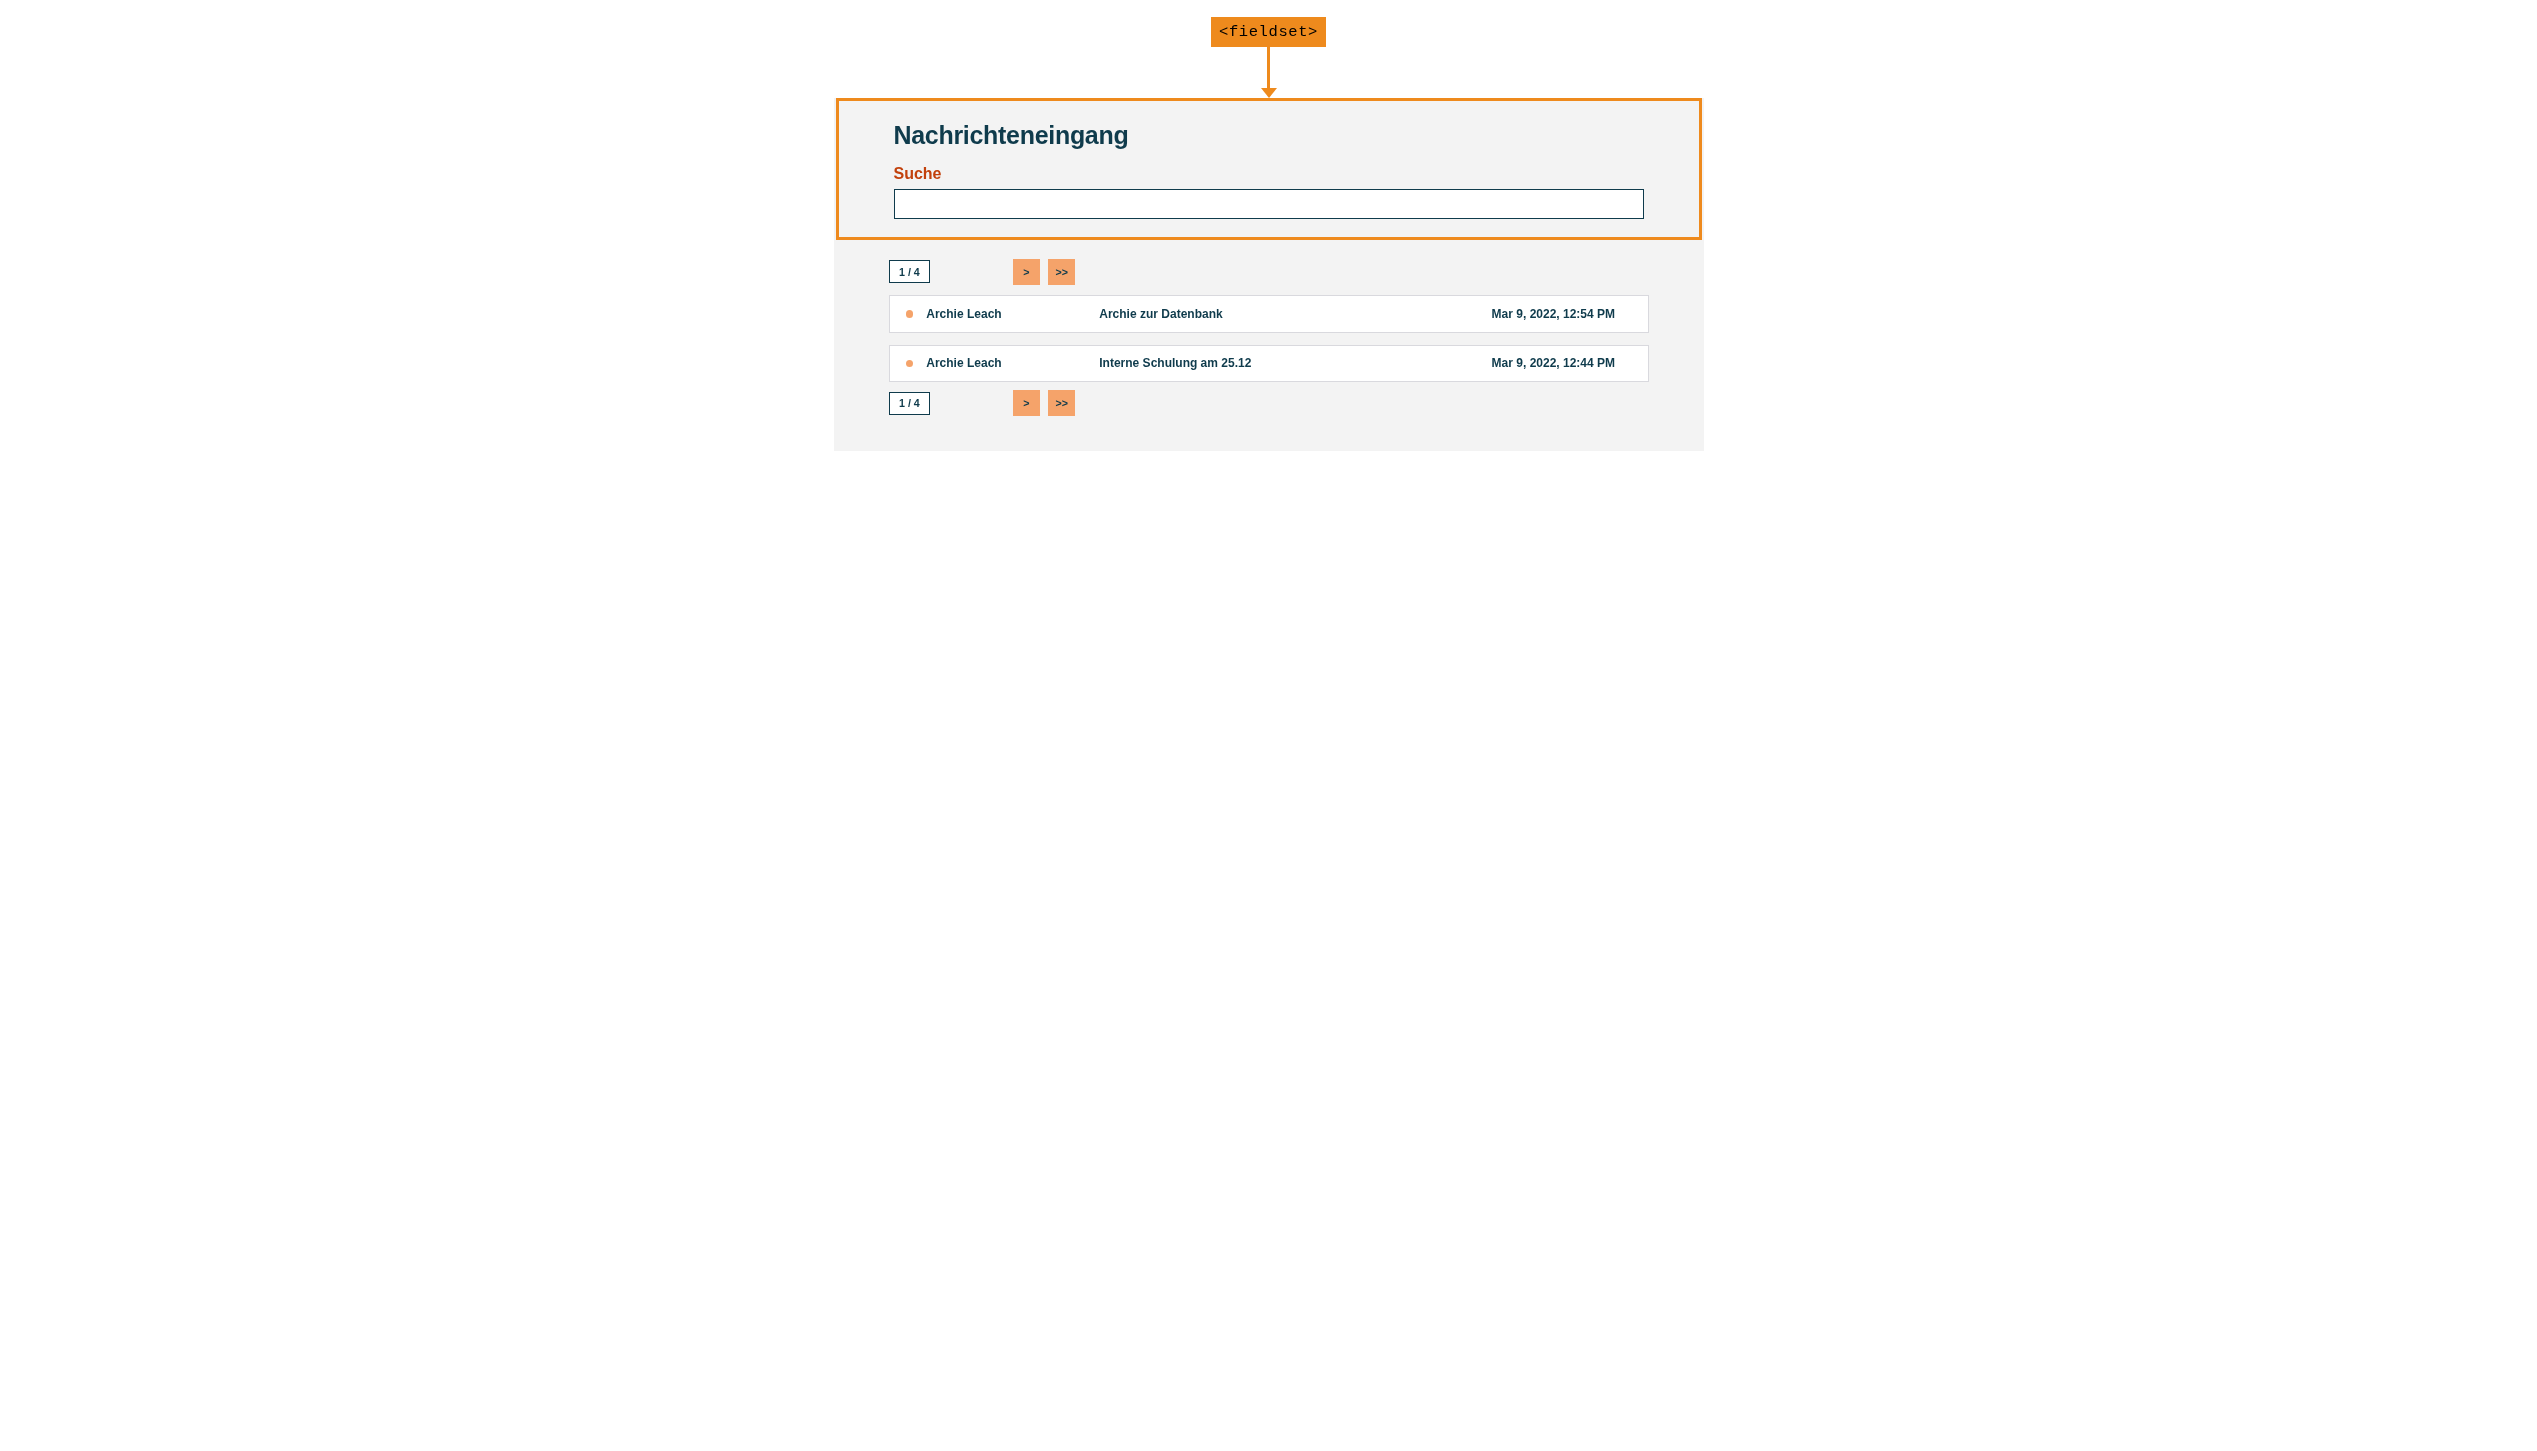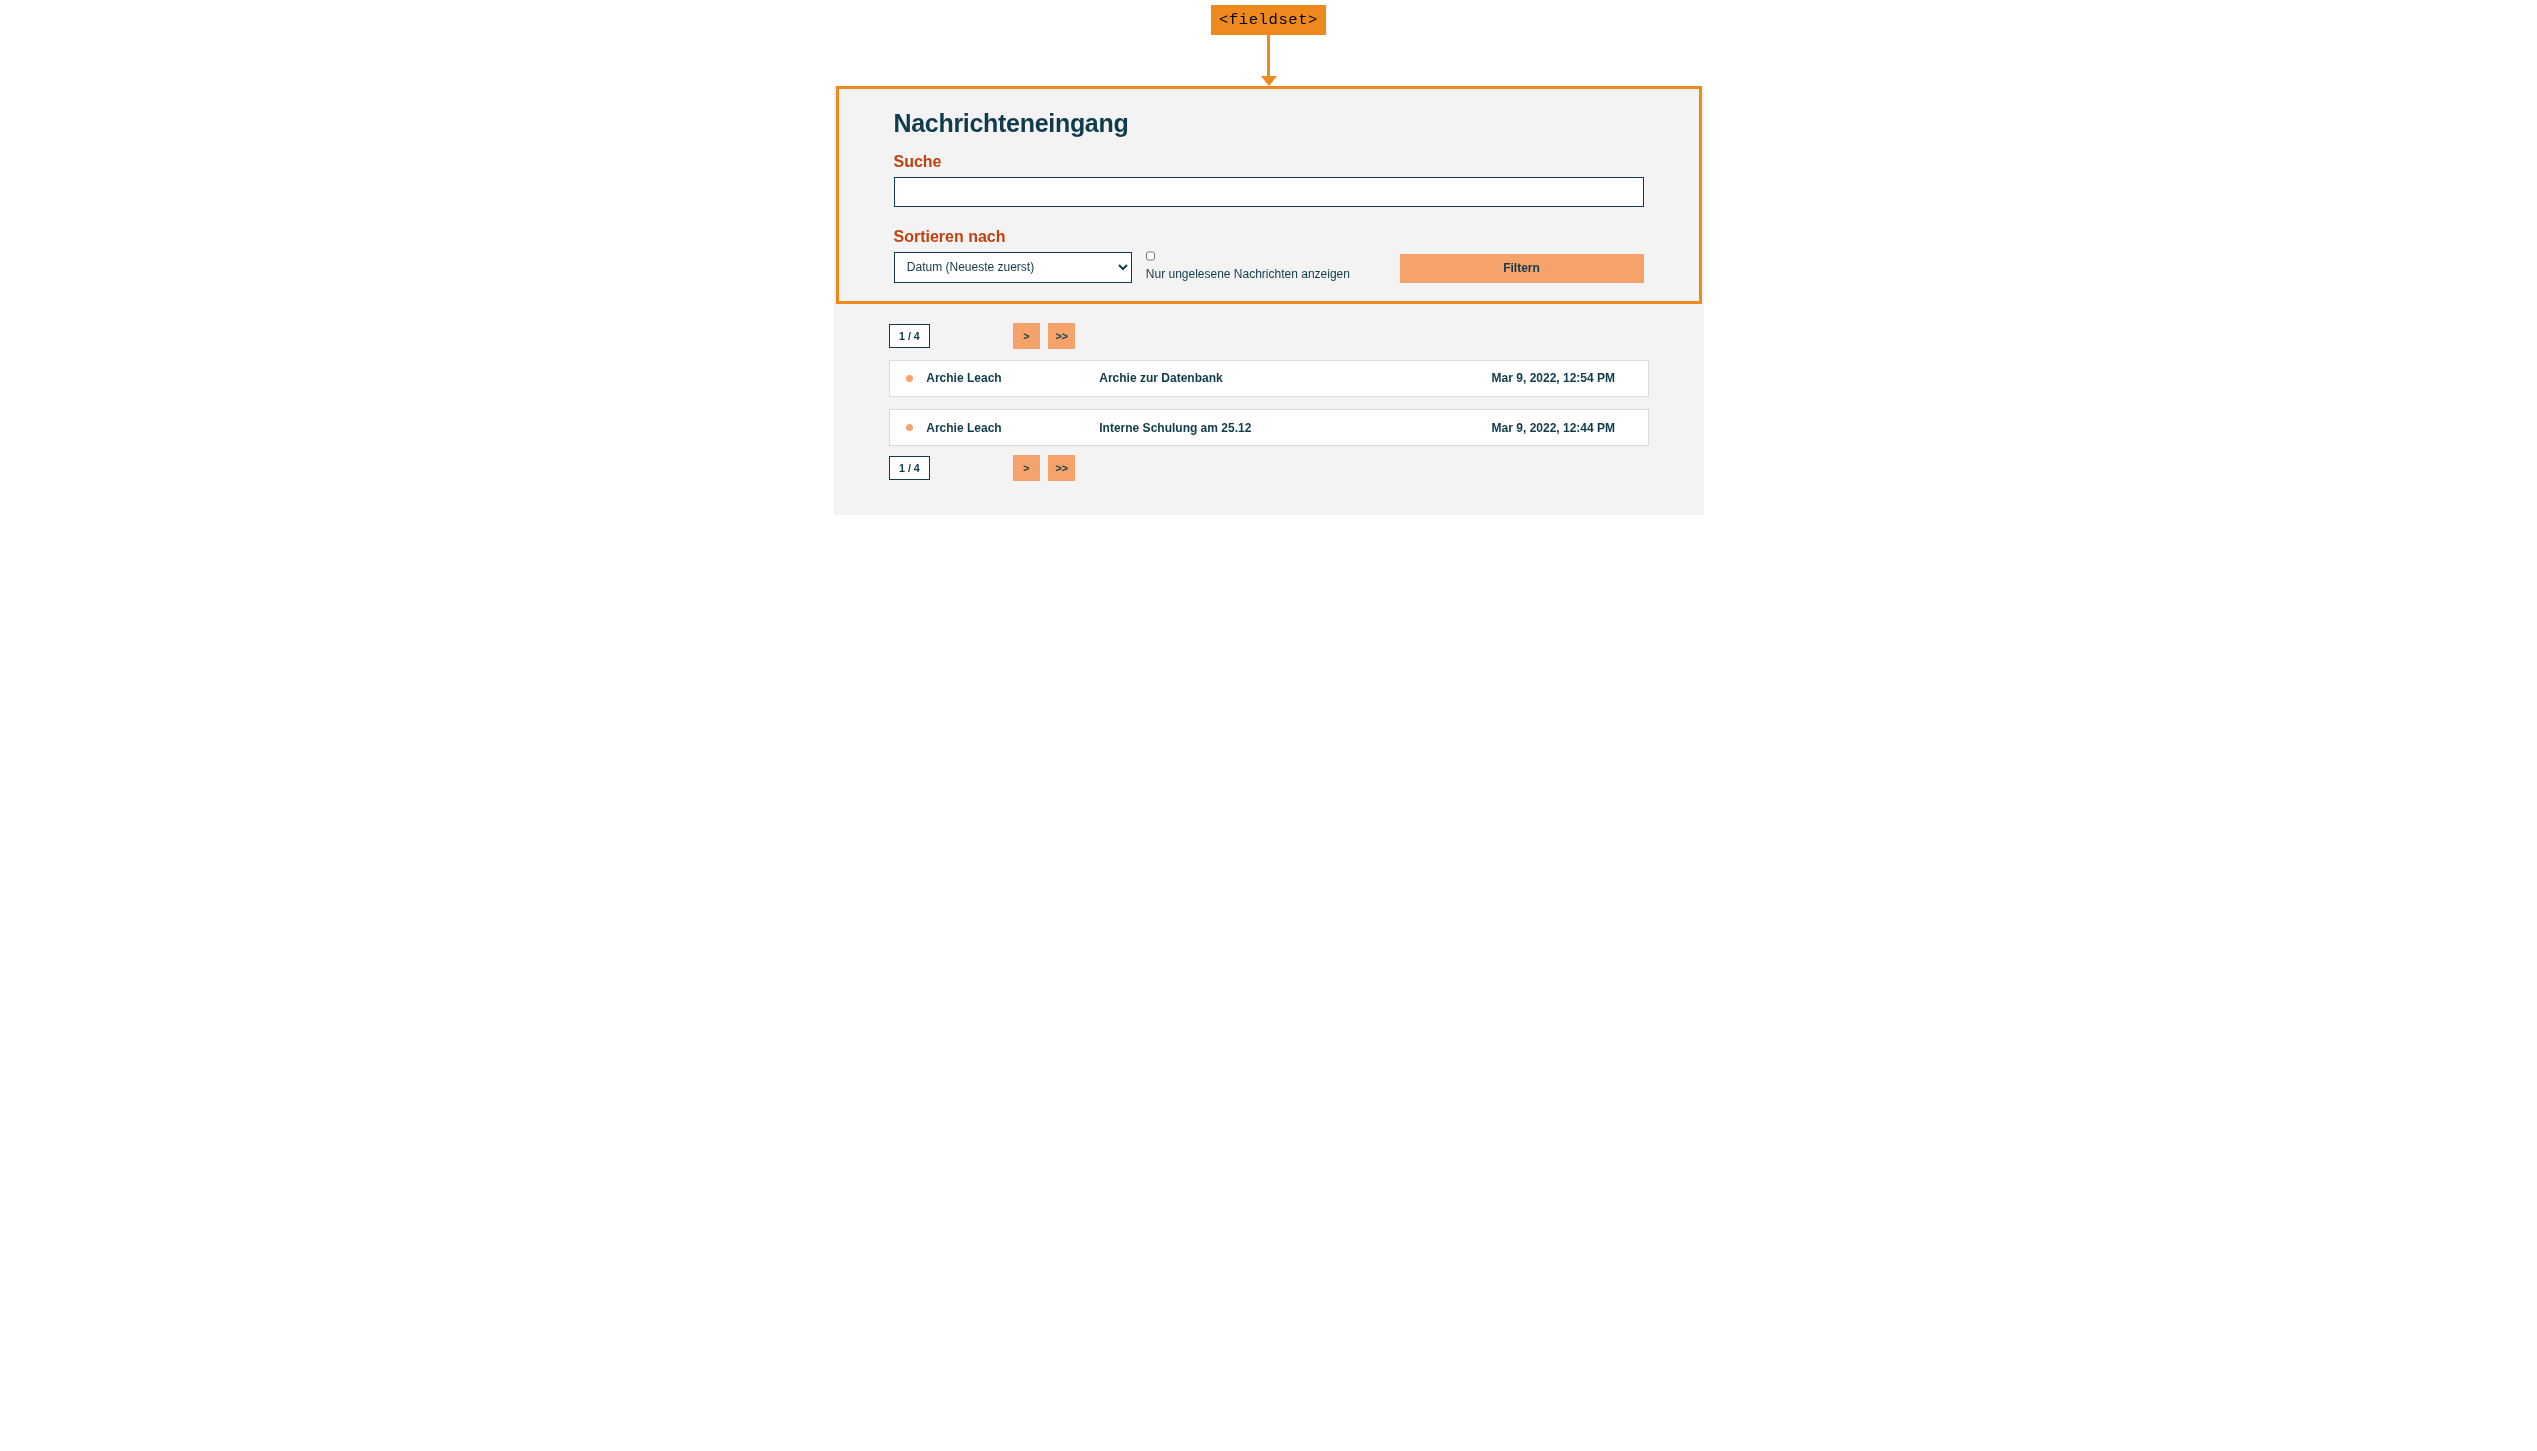--- a/index.html
+++ b/index.html
@@ -5,21 +5,21 @@
   * { box-sizing: border-box; }
   html, body {
     margin: 0;
     padding: 0;
     font-family: -apple-system, BlinkMacSystemFont, "Segoe UI", Arial, sans-serif;
     background: #ffffff;
   }
   .canvas {
     width: 870px;
     margin: 0 auto;
-    padding-top: 0;
+    padding-top: 12px;
   }
 
   
   .annotation-wrap {
     display: flex;
     flex-direction: column;
     align-items: center;
     padding-top: 4.8px;
   }
   .tag-chip {
@@ -194,35 +194,20 @@
   </div>
 
   <div class="page">
 
     <fieldset class="filter-panel">
       <h1 class="page-title">Nachrichteneingang</h1>
 
       <div class="field-label">Suche</div>
       <input class="search-input" type="text" value="" style="">
 
-      <div class="filter-row">
-        <div class="sort-col">
-          <div class="field-label">Sortieren nach</div>
-          <select class="sort-select">
-            <option>Datum (Neueste zuerst)</option>
-          </select>
-        </div>
-
-        <div class="unread-col">
-          <input type="checkbox" style="">
-          <span class="unread-label">Nur ungelesene Nachrichten anzeigen</span>
-        </div>
-
-        <button class="filter-btn">Filtern</button>
-      </div>
     </fieldset>
 
     <div class="content">
 
       <div class="pager">
         <span class="page-indicator">1 / 4</span>
         <span class="pager-spacer"></span>
         <button class="pager-btn">&gt;</button>
         <button class="pager-btn">&gt;&gt;</button>
       </div>

